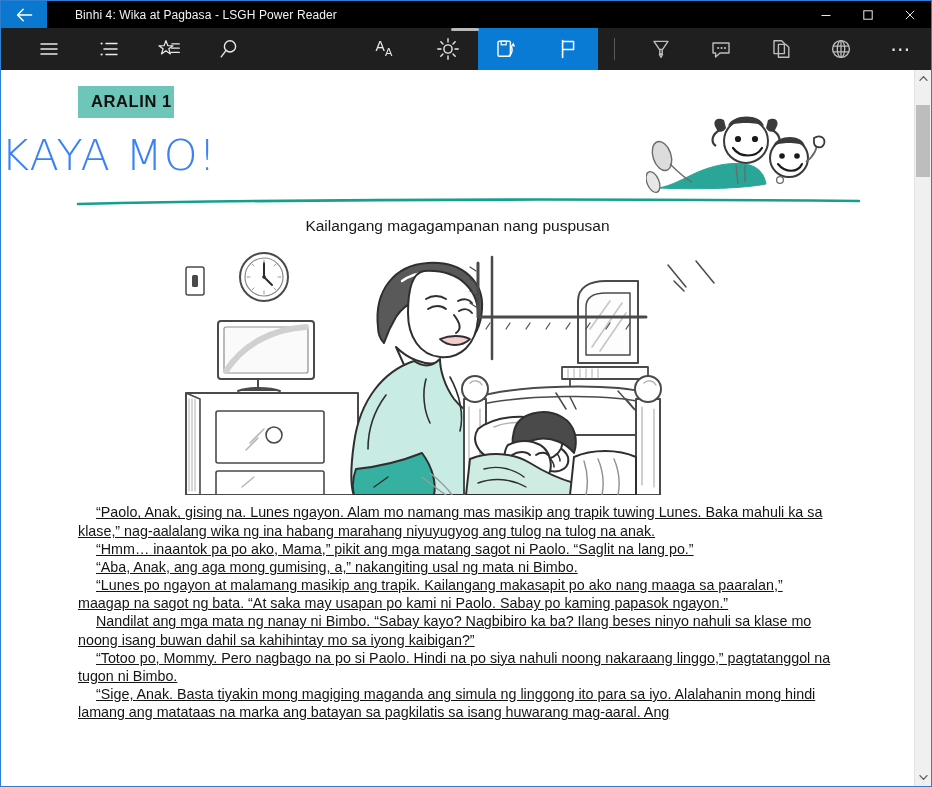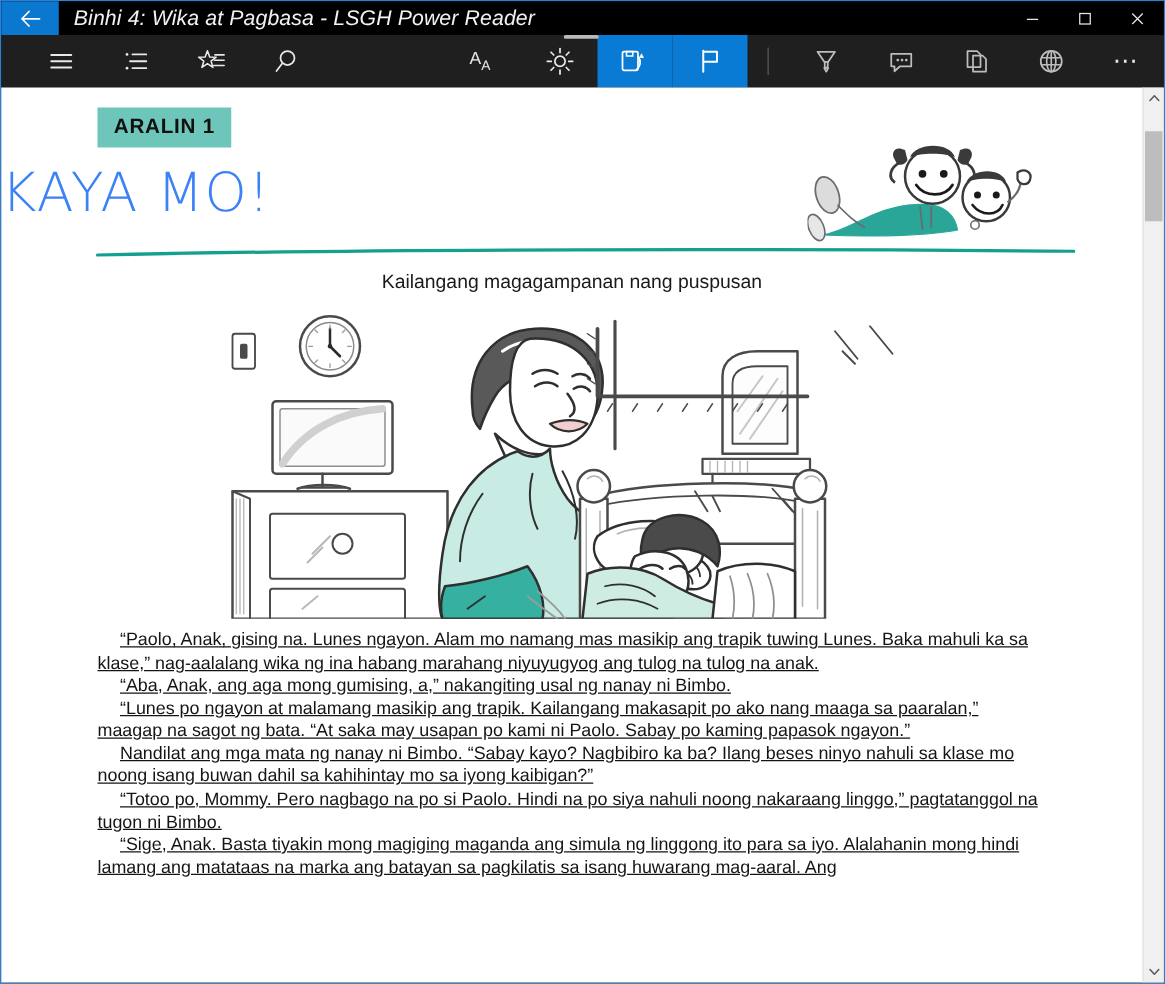--- a/index.html
+++ b/index.html
@@ -25,24 +25,23 @@
     position: relative;
   }
   .back-btn {
     width: 46px; background: #0b78d0;
     display: flex; align-items: center; justify-content: center;
     cursor: pointer;
   }
   .back-btn svg { display: block; }
   .title-text {
     display: flex; align-items: center;
-    color: #f2f2f2; font-size: 17px;
-    padding-left: 12px; letter-spacing: .1px;
+    color: #f2f2f2; font-size: 12px;
+    padding-left: 28px; letter-spacing: .1px;
     white-space: nowrap;
-    font-style: italic;
   }
   .titlebar-spacer { flex: 1 1 auto; }
   .win-btns { display: flex; align-items: stretch; }
   .win-btn {
     width: 42px;
     display: flex; align-items: center; justify-content: center;
     cursor: pointer;
   }
 
   
@@ -109,21 +108,21 @@
 
   
   .badge {
     display: inline-block;
     margin: 16px 0 0 77px;
     background: #6ec5b9;
     color: #10100f;
     font-weight: bold;
     font-size: 16.5px;
     letter-spacing: .6px;
-    padding: 6px 13px 7px 13px;
+    padding: 6px 2px 7px 13px;
   }
   .title-wrap { position: relative; margin-top: 8px; height: 72px; }
   .big-title {
     position: absolute; left: 0; right: 0; top: 4px;
     text-align: left;
     font-size: 43px;
     font-weight: 300;
     letter-spacing: 1px;
     color: #3b82f6;
     font-family: "DejaVu Sans", sans-serif;
@@ -527,21 +526,22 @@
               <path d="M244 230 C254 238 262 244 268 248"></path>
               <path d="M252 226 C262 234 270 242 274 248"></path>
             </g>
           </g>
         </svg>
       </div>
 
       
       <div class="body-text">
         <p>“Paolo, Anak, gising na. Lunes ngayon. Alam mo namang mas masikip ang trapik tuwing Lunes. Baka mahuli ka sa klase,” nag-aalalang wika ng ina habang marahang niyuyugyog ang tulog na tulog na anak.</p>
-        <p>“Aba, Anak, ang aga mong gumising, a,” nakangiting usal ng nanay ni Bimbo.</p>
+        <p>“Hmm… inaantok pa po ako, Mama,” pikit ang mga matang sagot ni Paolo. “Saglit na lang po.”</p>
+        <p>“Aba, Anak, ang aga mong gumising, a,” nakangiting usal ng mata ni Bimbo.</p>
         <p>“Lunes po ngayon at malamang masikip ang trapik. Kailangang makasapit po ako nang maaga sa paaralan,” maagap na sagot ng bata. “At saka may usapan po kami ni Paolo. Sabay po kaming papasok ngayon.”</p>
         <p>Nandilat ang mga mata ng nanay ni Bimbo. “Sabay kayo? Nagbibiro ka ba? Ilang beses ninyo nahuli sa klase mo noong isang buwan dahil sa kahihintay mo sa iyong kaibigan?”</p>
         <p>“Totoo po, Mommy. Pero nagbago na po si Paolo. Hindi na po siya nahuli noong nakaraang linggo,” pagtatanggol na tugon ni Bimbo.</p>
         <p>“Sige, Anak. Basta tiyakin mong magiging maganda ang simula ng linggong ito para sa iyo. Alalahanin mong hindi lamang ang matataas na marka ang batayan sa pagkilatis sa isang huwarang mag-aaral. Ang</p>
       </div>
 
     </div>
 
     <div class="scrollbar">
       <div class="sb-arrow">

